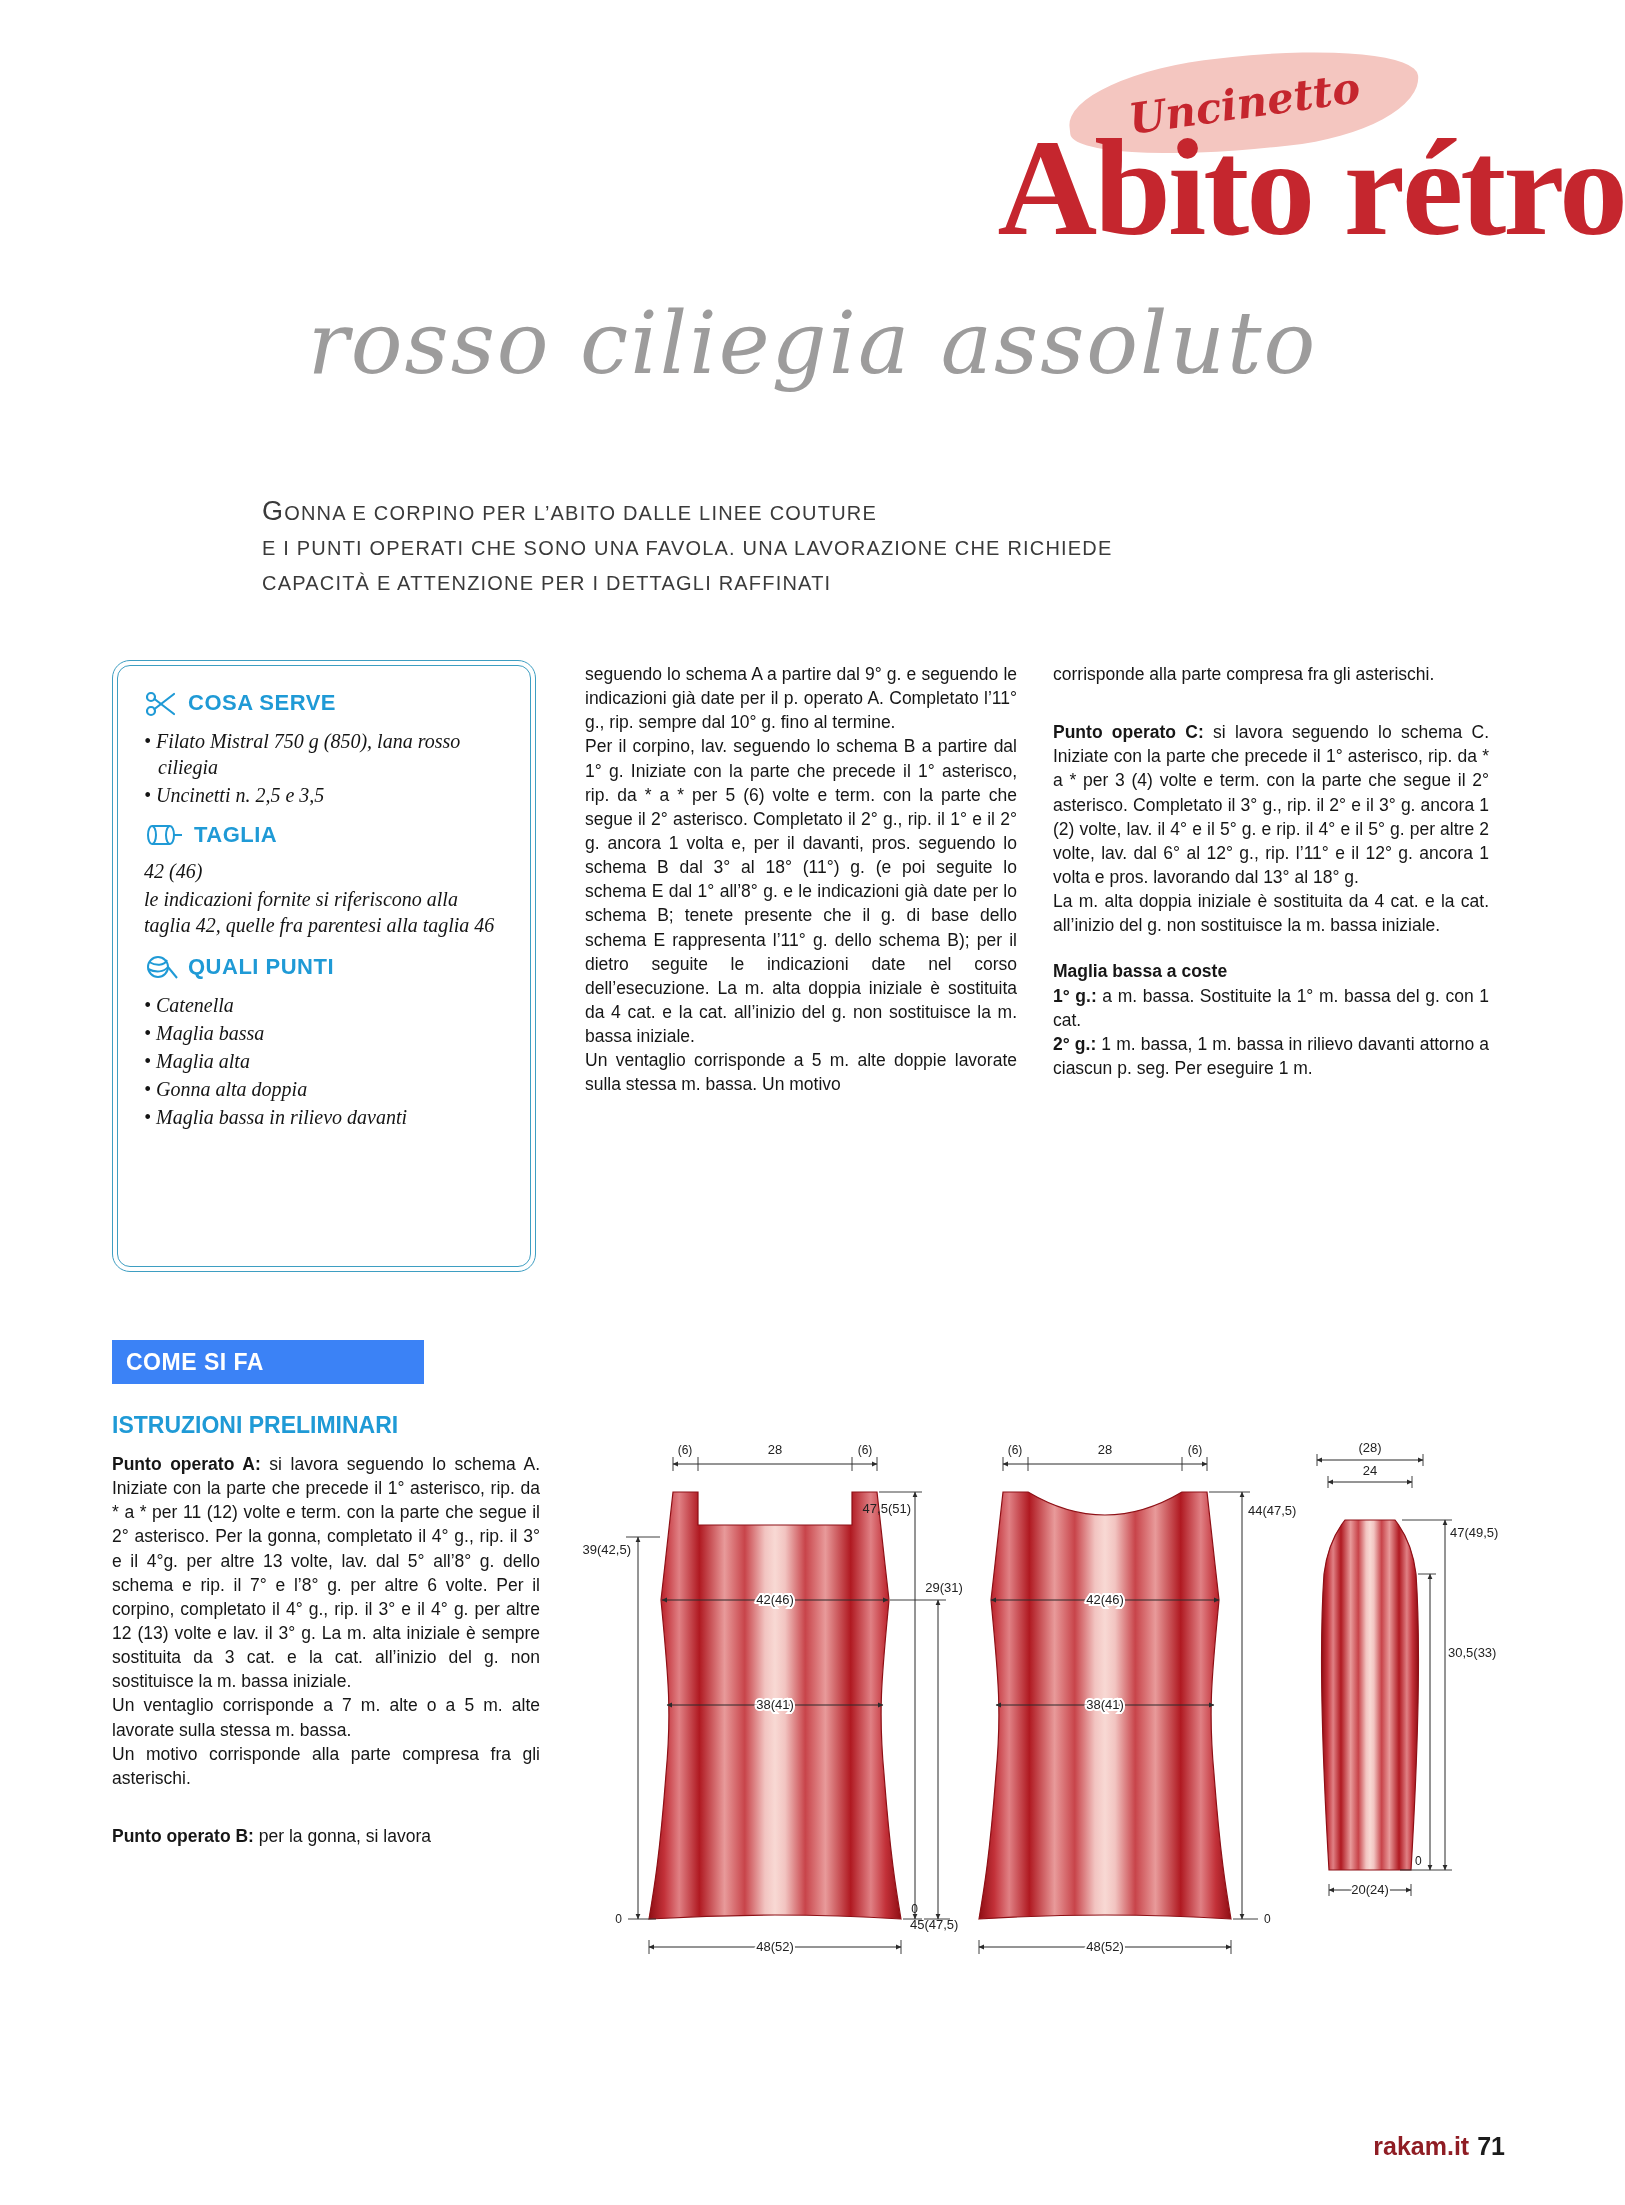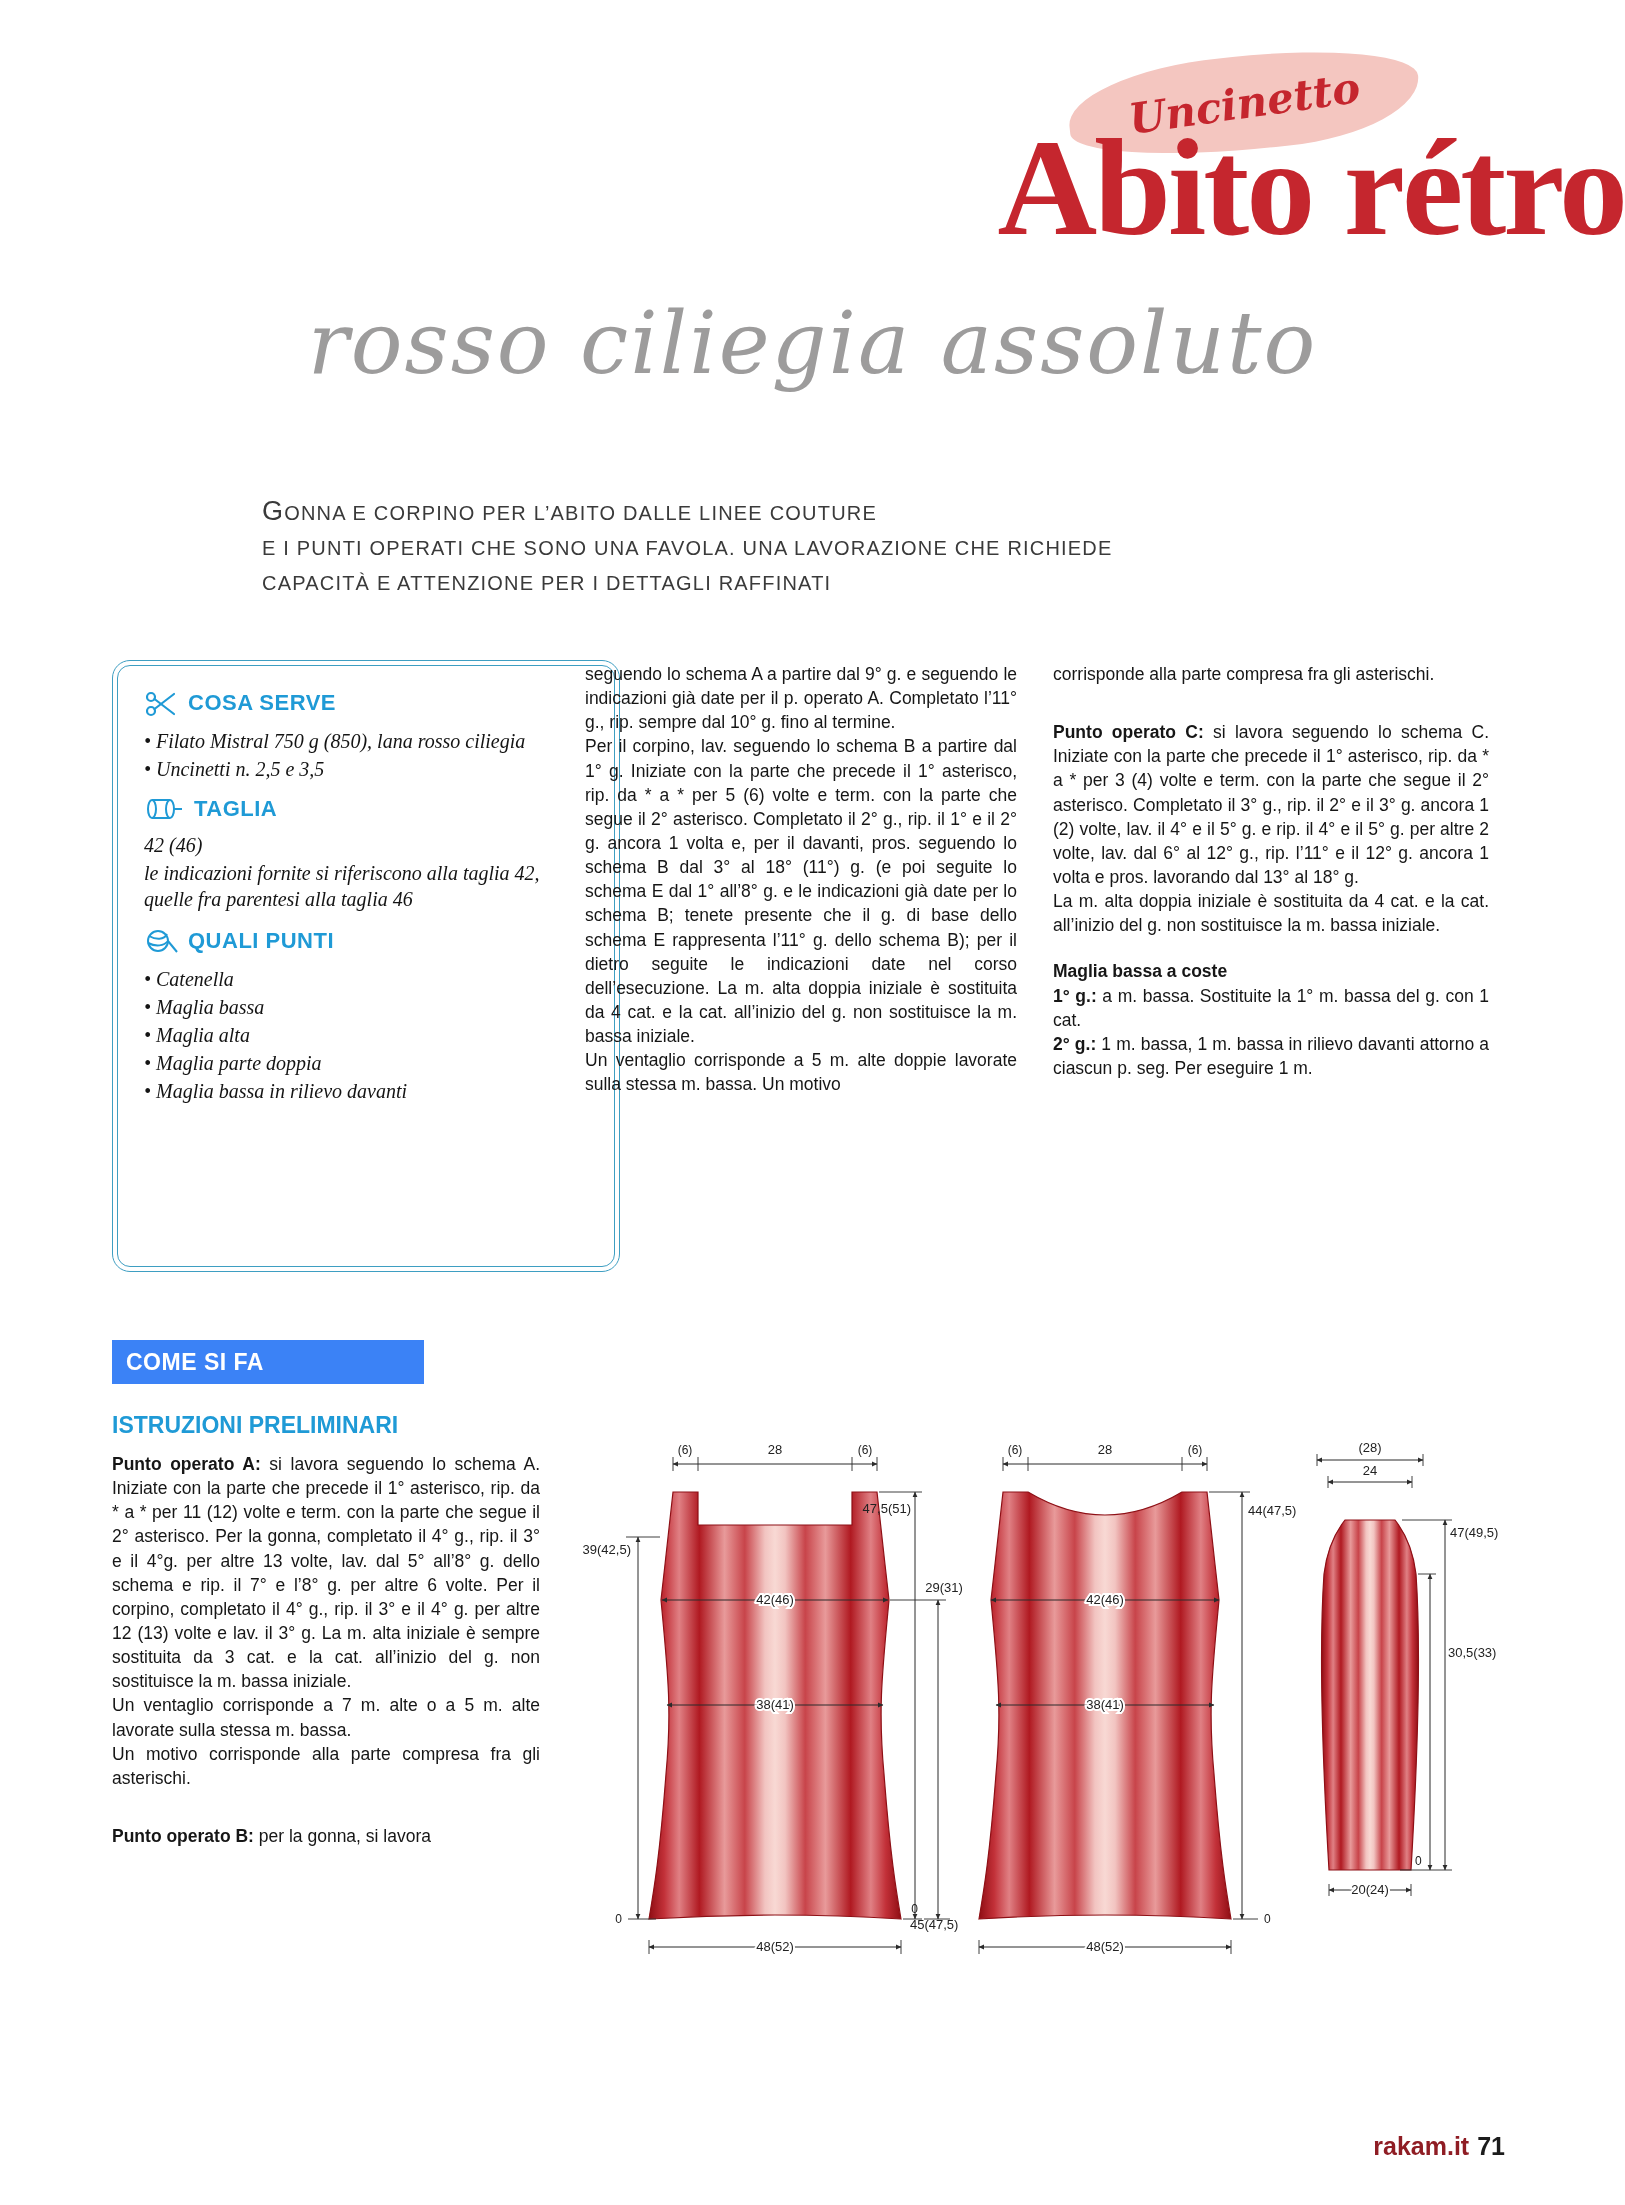--- a/index.html
+++ b/index.html
@@ -18,21 +18,21 @@
          font-family:"Liberation Serif",serif;font-weight:700;font-size:138px;line-height:1.05;
          color:#c5262e;letter-spacing:-3px;}
   .subtitle{position:absolute;top:296px;left:0;width:100%;text-align:center;
             font-family:"DejaVu Serif",serif;font-style:italic;font-size:86px;line-height:1.1;
             color:#9d9c9c;letter-spacing:2px;}
   .intro{position:absolute;top:494px;left:262px;width:1100px;
          font-size:20px;letter-spacing:1.2px;color:#3a3a3a;text-transform:uppercase;line-height:35px;}
   .intro .l0::first-letter{font-size:27px;}
 
   
-  .sidebar-box{position:absolute;left:112px;top:660px;width:508px;height:612px;
+  .sidebar-box{position:absolute;left:112px;top:660px;width:424px;height:612px;
                border:1.6px solid #3e9ec2;border-radius:18px;padding:4px;box-sizing:border-box;}
   .sidebar-inner{border:1.6px solid #3e9ec2;border-radius:13px;height:100%;box-sizing:border-box;
                  padding:20px 26px;overflow:hidden;}
   .box-heading{display:flex;align-items:center;gap:10px;color:#1f9ad6;font-weight:700;
                font-size:22px;letter-spacing:.5px;margin:14px 0 10px;}
   .box-heading:first-child{margin-top:2px;}
   .serif-it{font-family:"Liberation Serif",serif;font-style:italic;font-size:20px;
             line-height:1.3;color:#141414;}
   .box-item{margin:2px 0;padding-left:14px;text-indent:-14px;}
   .box-item::before{content:"• ";}
@@ -124,21 +124,21 @@
             <path d="M5,10 C12,14 20,14 23,8"></path>
             <path d="M4,17 C12,21 20,20 24,15"></path>
             <path d="M24,15 L33,26"></path>
           </g>
         </svg>
         <span>QUALI PUNTI</span>
       </div>
       <div class="serif-it box-item">Catenella</div>
       <div class="serif-it box-item">Maglia bassa</div>
       <div class="serif-it box-item">Maglia alta</div>
-      <div class="serif-it box-item">Maglia parte doppia</div>
+      <div class="serif-it box-item">Gonna alta doppia</div>
       <div class="serif-it box-item">Maglia bassa in rilievo davanti</div>
     </div>
   </div>
 
   <div class="csf-banner">COME SI FA</div>
   <div class="sec-heading">ISTRUZIONI PRELIMINARI</div>
 
   <div class="col left-col">
     <p><span class="lead">Punto operato A:</span><span> si lavora seguendo lo schema A. Iniziate con la parte che precede il 1° asterisco, rip. da * a * per 11 (12) volte e term. con la parte che segue il 2° asterisco. Per la gonna, completato il 4° g., rip. il 3° e il 4°g. per altre 13 volte, lav. dal 5° all’8° g. dello schema e rip. il 7° e l’8° g. per altre 6 volte. Per il corpino, completato il 4° g., rip. il 3° e il 4° g. per altre 12 (13) volte e lav. il 3° g. La m. alta iniziale è sempre sostituita da 3 cat. e la cat. all’inizio del g. non sostituisce la m. bassa iniziale.</span></p>
     <p>Un ventaglio corrisponde a 7 m. alte o a 5 m. alte lavorate sulla stessa m. bassa.</p>

